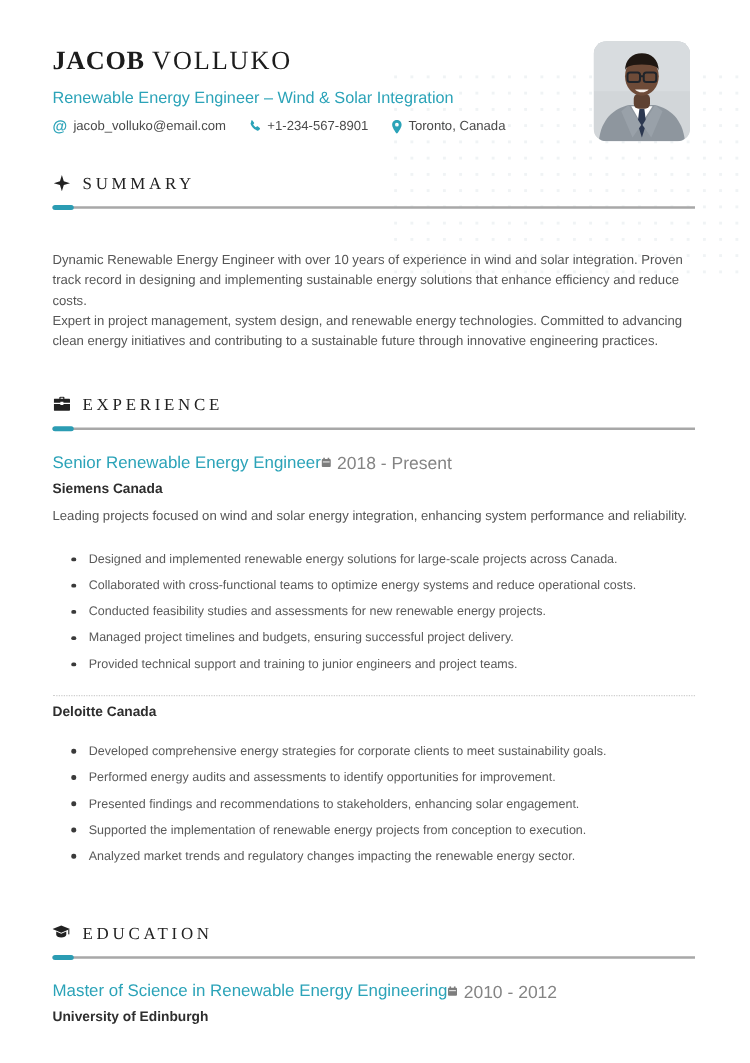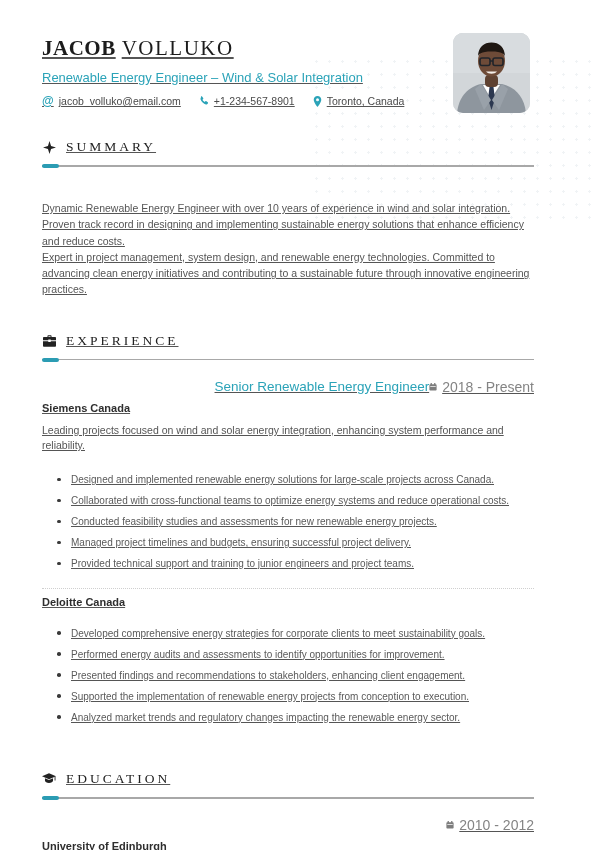--- a/index.html
+++ b/index.html
@@ -5,21 +5,21 @@
   * { margin:0; padding:0; box-sizing:border-box; }
   html,body { width:600px; }
   body {
     width:600px; height:850px;
     background:#ffffff;
     font-family:"Liberation Sans", sans-serif;
     position:relative;
     overflow:hidden;
     color:#555;
   }
-  .page { position:relative; padding:36px 66px 0 42px; height:719px;text-decoration:underline; }
+  .page { position:relative; padding:36px 44px 0 42px; height:719px; }
 
   
   .dot-pattern {
     position:absolute; top:55px; right:0; width:290px; height:170px;
     background-image:radial-gradient(circle, #e3eaec 1.1px, transparent 1.3px);
     background-size:13px 13px;
     opacity:.55; pointer-events:none;
   }
 
   
@@ -32,36 +32,36 @@
   .contact-item { display:flex; align-items:center; gap:5px; }
   .contact-item .cicon { color:#2ba3b8; display:inline-flex; align-items:center; }
   .at-glyph { font-size:12px; font-weight:700; color:#2ba3b8; }
 
   .photo {
     position:absolute; top:-3px; right:4px; width:77px; height:80px;
     border-radius:10px; overflow:hidden; background:#d3d7da;
   }
 
   
-  .section-header { display:flex; align-items:center; gap:10px; }
+  .section-header { display:flex; align-items:flex-start; gap:10px; }
   .section-title {
     font-family:"Liberation Serif", serif; font-size:13.5px; color:#222;
     letter-spacing:3px; font-weight:500;
   }
   .sicon { display:inline-flex; width:14px; height:14px; align-items:center; justify-content:center; }
   .rule { position:relative; height:4px; margin-top:9px; }
   .rule::before { content:""; position:absolute; left:0; right:0; top:1px; height:1.5px; background:#a8a8a8; }
   .rule .accent-seg { position:absolute; left:0; top:0; width:17px; height:4px; background:#2b9cb3; border-radius:2px; z-index:1; }
 
   .para { font-size:10.5px; line-height:1.55; color:#555; }
   .summary .para:first-of-type { margin-top:32px; }
   .summary .para + .para { }
 
   
-  .entry-head { display:flex; justify-content:flex-end; align-items:baseline; margin-top:17px; }
+  .entry-head { display:flex; justify-content:flex-start; align-items:baseline; margin-top:17px; }
   .entry-title { font-size:13.5px; color:#2ba3b8; }
   .entry-period { display:flex; align-items:center; gap:5px; font-size:14px; color:#848484; white-space:nowrap; }
   .entry-org { margin-top:7px; font-size:11px; font-weight:700; color:#2e2e2e; }
   .entry-desc { margin-top:9px; font-size:10.5px; color:#555; line-height:1.5; }
   ul.bullets { list-style:none; margin-top:19px; }
   ul.bullets li {
     position:relative; padding-left:16px; margin-left:13px; margin-bottom:7.5px;
     font-size:10px; color:#5a5a5a; line-height:1.35;
   }
   ul.bullets li::before {
@@ -187,21 +187,21 @@
       </ul>
     </div>
 
     <hr class="entry-divider">
 
     <div class="entry">
       <div class="entry-org">Deloitte Canada</div>
       <ul class="bullets">
         <li>Developed comprehensive energy strategies for corporate clients to meet sustainability goals.</li>
         <li>Performed energy audits and assessments to identify opportunities for improvement.</li>
-        <li>Presented findings and recommendations to stakeholders, enhancing client engagement.</li>
+        <li>Presented findings and recommendations to stakeholders, enhancing solar engagement.</li>
         <li>Supported the implementation of renewable energy projects from conception to execution.</li>
         <li>Analyzed market trends and regulatory changes impacting the renewable energy sector.</li>
       </ul>
     </div>
   </div>
 
   <div class="sec-education">
     <div class="section-header">
       <span class="sicon">
         <svg width="14" height="12" viewBox="0 0 16 13">
@@ -211,20 +211,21 @@
           </svg>
       </span>
       <span class="section-title">EDUCATION</span>
     </div>
     <div class="rule">
         <span class="accent-seg"></span>
       </div>
 
     <div class="entry">
       <div class="entry-head">
+        <span class="entry-title">Master of Science in Renewable Energy Engineering</span>
         <span class="entry-period">
           <svg width="8" height="8" viewBox="0 0 10 10">
               <rect x="0.5" y="1.5" width="9" height="8" rx="1" fill="#7d7d7d"></rect>
               <rect x="2" y="0" width="1.6" height="2.6" fill="#7d7d7d"></rect>
               <rect x="6.4" y="0" width="1.6" height="2.6" fill="#7d7d7d"></rect>
               <rect x="1.6" y="4" width="6.8" height="0.9" fill="#ffffff"></rect>
             </svg>
           <span>2010 - 2012</span>
         </span>
       </div>

